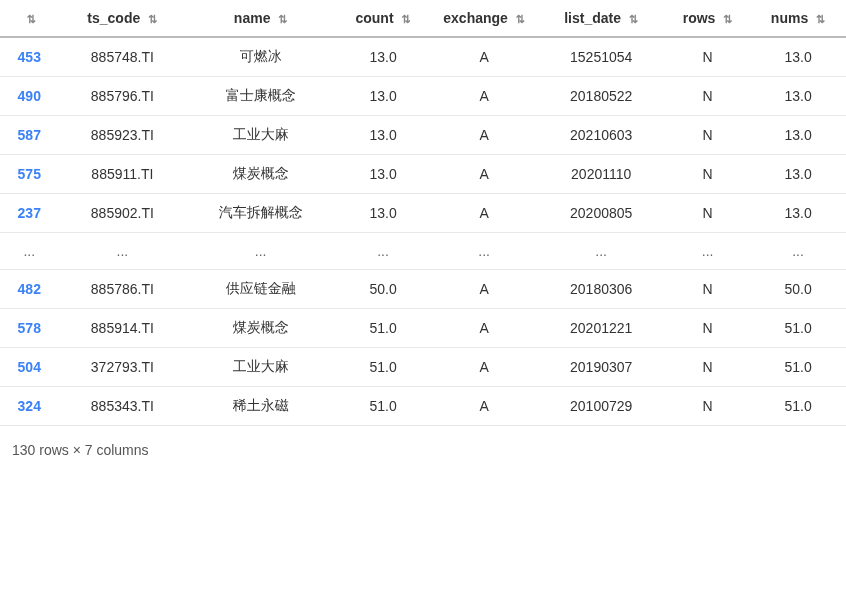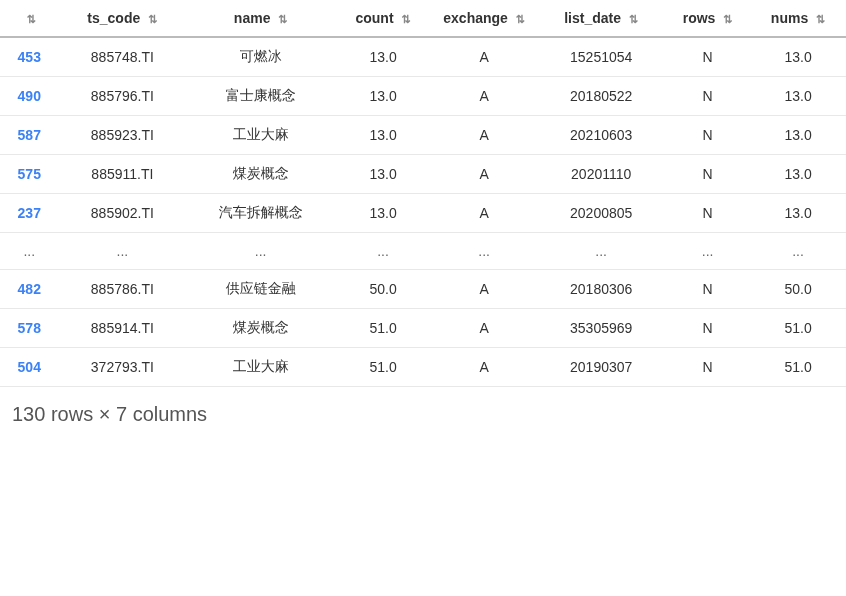--- a/index.html
+++ b/index.html
@@ -62,21 +62,21 @@
       color: #3b82f6;
     }
 
     .ellipsis-row td {
       color: #666;
       border-bottom: 1px solid #e8e8e8;
     }
 
     .footer-text {
       padding: 16px 12px 8px 12px;
-      font-size: 20px;
+      font-size: 14px;
       color: #555;
     }
 
     col.col-idx    { width: 55px; }
     col.col-ts     { width: 120px; }
     col.col-name   { width: 140px; }
     col.col-count  { width: 90px; }
     col.col-exch   { width: 100px; }
     col.col-date   { width: 120px; }
     col.col-type   { width: 80px; }
@@ -202,31 +202,41 @@
           <td>20180306</td>
           <td>N</td>
           <td>50.0</td>
         </tr>
         <tr>
           <td class="row-index">578</td>
           <td>885914.TI</td>
           <td>煤炭概念</td>
           <td>51.0</td>
           <td>A</td>
-          <td>35305969</td>
+          <td>20201221</td>
           <td>N</td>
           <td>51.0</td>
         </tr>
         <tr>
           <td class="row-index">504</td>
           <td>372793.TI</td>
           <td>工业大麻</td>
           <td>51.0</td>
           <td>A</td>
           <td>20190307</td>
+          <td>N</td>
+          <td>51.0</td>
+        </tr>
+        <tr>
+          <td class="row-index">324</td>
+          <td>885343.TI</td>
+          <td>稀土永磁</td>
+          <td>51.0</td>
+          <td>A</td>
+          <td>20100729</td>
           <td>N</td>
           <td>51.0</td>
         </tr>
       </tbody>
   </table>
 
   <div class="footer-text">
     <span>130 rows × 7 columns</span>
   </div>
 </div>

